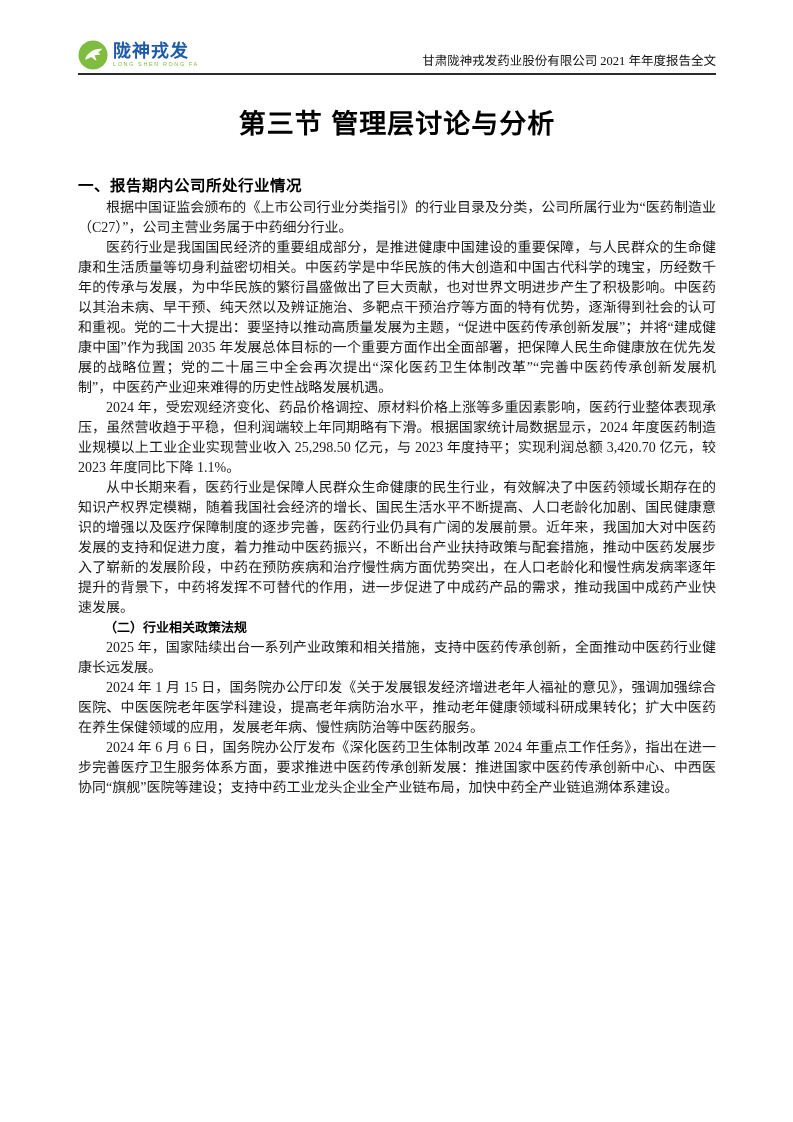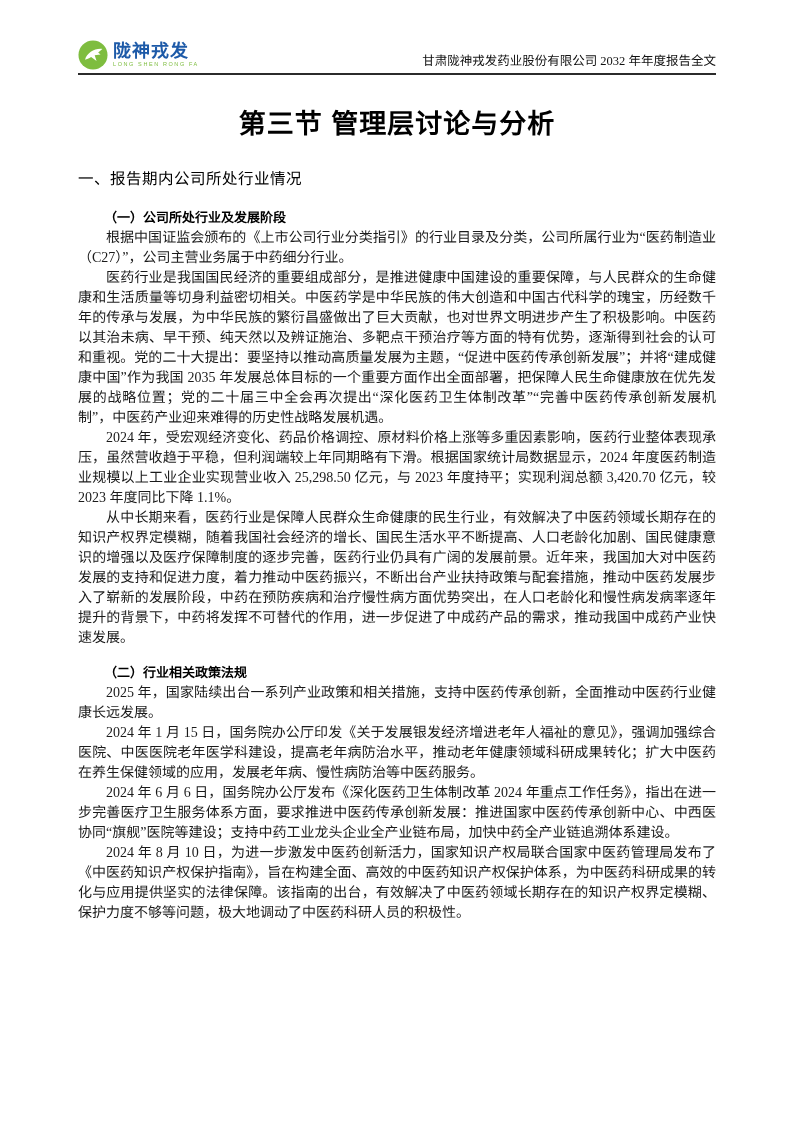--- a/index.html
+++ b/index.html
@@ -67,36 +67,36 @@
     font-size: 27px;
     font-weight: bold;
     letter-spacing: 1px;
     margin-top: 31px;
     line-height: 30px;
     color: #000000;
   }
   .section-heading {
     font-family: "Liberation Sans", "DejaVu Sans", sans-serif;
     font-size: 15.5px;
-    font-weight: normal;
-    margin-top: 28px;
+    font-weight: bold;
+    margin-top: 35px;
     line-height: 24px;
     color: #000000;
     letter-spacing: 0.5px;
   }
   .sub-heading {
     font-family: "Liberation Sans", "DejaVu Sans", sans-serif;
     font-size: 13px;
     font-weight: bold;
     line-height: 20px;
     margin-top: 17px;
     text-indent: 26px;
     color: #000000;
   }
-  .sub-heading.second { margin-top: 15px; }
+  .sub-heading.second { margin-top: 0; }
   .body-para {
     font-size: 14px;
     line-height: 20px;
     text-align: justify;
     text-indent: 2em;
     color: #1a1a1a;
   }
   .page-number {
     position: absolute;
     top: 1040px;
@@ -114,38 +114,36 @@
     <div class="logo">
       <svg class="logo-mark" viewBox="0 0 32 32" aria-hidden="true">
         <circle cx="16" cy="16" r="15.5" fill="#7ebd3f"></circle>
         <path d="M7.5 21 C9.5 13.5, 18 8.5, 26 9.5 L21.5 13.2 L24 15.5 L17.8 16.2 L19.8 22.5 L14 18.2 C11.6 19.8, 9.4 20.8, 7.5 21 Z" fill="#ffffff"></path>
       </svg>
       <div class="logo-textcol">
         <span class="logo-cn">陇神戎发</span>
         <span class="logo-en">LONG SHEN RONG FA</span>
       </div>
     </div>
-    <div class="doc-title">甘肃陇神戎发药业股份有限公司 2032 年年度报告全文</div>
+    <div class="doc-title">甘肃陇神戎发药业股份有限公司 2021 年年度报告全文</div>
   </div>
 
   <div class="content">
     <div class="chapter-title">第三节 管理层讨论与分析</div>
 
     <div class="section-heading">一、报告期内公司所处行业情况</div>
 
-    <div class="sub-heading">（一）公司所处行业及发展阶段</div>
 
     <p class="body-para">根据中国证监会颁布的《上市公司行业分类指引》的行业目录及分类，公司所属行业为“医药制造业（C27）”，公司主营业务属于中药细分行业。</p>
     <p class="body-para">医药行业是我国国民经济的重要组成部分，是推进健康中国建设的重要保障，与人民群众的生命健康和生活质量等切身利益密切相关。中医药学是中华民族的伟大创造和中国古代科学的瑰宝，历经数千年的传承与发展，为中华民族的繁衍昌盛做出了巨大贡献，也对世界文明进步产生了积极影响。中医药以其治未病、早干预、纯天然以及辨证施治、多靶点干预治疗等方面的特有优势，逐渐得到社会的认可和重视。党的二十大提出：要坚持以推动高质量发展为主题，“促进中医药传承创新发展”；并将“建成健康中国”作为我国 2035 年发展总体目标的一个重要方面作出全面部署，把保障人民生命健康放在优先发展的战略位置；党的二十届三中全会再次提出“深化医药卫生体制改革”“完善中医药传承创新发展机制”，中医药产业迎来难得的历史性战略发展机遇。</p>
     <p class="body-para">2024 年，受宏观经济变化、药品价格调控、原材料价格上涨等多重因素影响，医药行业整体表现承压，虽然营收趋于平稳，但利润端较上年同期略有下滑。根据国家统计局数据显示，2024 年度医药制造业规模以上工业企业实现营业收入 25,298.50 亿元，与 2023 年度持平；实现利润总额 3,420.70 亿元，较 2023 年度同比下降 1.1%。</p>
     <p class="body-para">从中长期来看，医药行业是保障人民群众生命健康的民生行业，有效解决了中医药领域长期存在的知识产权界定模糊，随着我国社会经济的增长、国民生活水平不断提高、人口老龄化加剧、国民健康意识的增强以及医疗保障制度的逐步完善，医药行业仍具有广阔的发展前景。近年来，我国加大对中医药发展的支持和促进力度，着力推动中医药振兴，不断出台产业扶持政策与配套措施，推动中医药发展步入了崭新的发展阶段，中药在预防疾病和治疗慢性病方面优势突出，在人口老龄化和慢性病发病率逐年提升的背景下，中药将发挥不可替代的作用，进一步促进了中成药产品的需求，推动我国中成药产业快速发展。</p>
 
     <div class="sub-heading second">（二）行业相关政策法规</div>
 
     <p class="body-para">2025 年，国家陆续出台一系列产业政策和相关措施，支持中医药传承创新，全面推动中医药行业健康长远发展。</p>
     <p class="body-para">2024 年 1 月 15 日，国务院办公厅印发《关于发展银发经济增进老年人福祉的意见》，强调加强综合医院、中医医院老年医学科建设，提高老年病防治水平，推动老年健康领域科研成果转化；扩大中医药在养生保健领域的应用，发展老年病、慢性病防治等中医药服务。</p>
     <p class="body-para">2024 年 6 月 6 日，国务院办公厅发布《深化医药卫生体制改革 2024 年重点工作任务》，指出在进一步完善医疗卫生服务体系方面，要求推进中医药传承创新发展：推进国家中医药传承创新中心、中西医协同“旗舰”医院等建设；支持中药工业龙头企业全产业链布局，加快中药全产业链追溯体系建设。</p>
-    <p class="body-para">2024 年 8 月 10 日，为进一步激发中医药创新活力，国家知识产权局联合国家中医药管理局发布了《中医药知识产权保护指南》，旨在构建全面、高效的中医药知识产权保护体系，为中医药科研成果的转化与应用提供坚实的法律保障。该指南的出台，有效解决了中医药领域长期存在的知识产权界定模糊、保护力度不够等问题，极大地调动了中医药科研人员的积极性。</p>
   </div>
 
   <div class="page-number">10</div>
 
 </div>
 
 </body></html>

